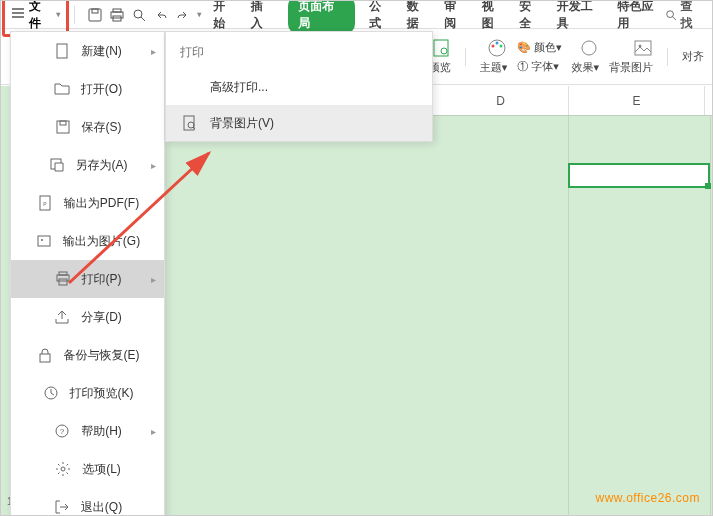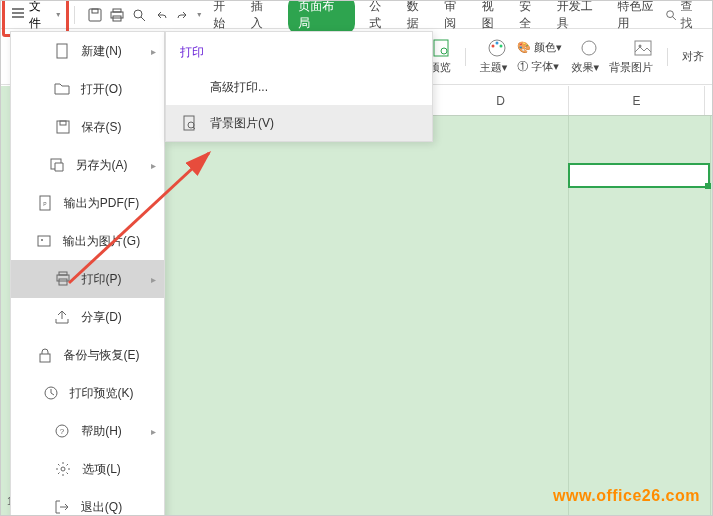--- a/index.html
+++ b/index.html
@@ -1,18 +1,18 @@
 <!DOCTYPE html>
 <html><head>
   <meta charset="utf-8">
   <style>
     * { margin: 0; padding: 0; box-sizing: border-box; font-family: "Microsoft YaHei", sans-serif; }
     body { width: 713px; height: 516px; background: #fff; position: relative; overflow: hidden; border: 1px solid #ccc; }
     
-    .menubar { display: flex; align-items: center; height: 28px; background: #fff; border-bottom: 1px solid #e0e0e0; font-size: 12px; }
+    .menubar { display: flex; align-items: center; height: 28px; background: #fff; border-bottom: 1px solid #e0e0e0; font-size: 12px; font-weight: bold; }
     .file-btn { display: flex; align-items: center; gap: 4px; padding: 2px 6px; border: 3px solid #e74c3c; border-radius: 3px; margin: 1px; }
     .file-btn-inner { display: flex; align-items: center; gap: 4px; }
     .hamburger { display: inline-block; width: 14px; }
     .qat { display: flex; align-items: center; gap: 6px; margin-left: 8px; }
     .qat-icon { width: 16px; height: 16px; display: flex; align-items: center; justify-content: center; color: #555; }
     .sep { width: 1px; height: 18px; background: #ddd; margin: 0 4px; }
     .tabs { display: flex; align-items: center; gap: 14px; margin-left: 12px; }
     .tab { color: #444; cursor: pointer; }
     .tab.active { background: #2ea44f; color: #fff; padding: 2px 10px; border-radius: 10px; }
     .search { margin-left: auto; margin-right: 8px; display: flex; align-items: center; gap: 4px; color: #555; }
@@ -23,21 +23,21 @@
     .ribbon-stack { display: flex; flex-direction: column; gap: 4px; }
     .ribbon-icon { width: 20px; height: 20px; display: flex; align-items: center; justify-content: center; }
     
     .file-menu { position: absolute; left: 9px; top: 30px; width: 155px; background: #fff; border: 1px solid #ddd; box-shadow: 2px 2px 8px rgba(0,0,0,0.12); z-index: 30; }
     .file-menu-item { display: flex; align-items: center; height: 38px; padding: 0 12px; font-size: 12px; color: #333; cursor: pointer; position: relative; justify-content: center; }
     .file-menu-item.selected { background: #d6d6d6; }
     .fm-icon { width: 18px; height: 18px; margin-right: 10px; display: flex; align-items: center; justify-content: center; color: #666; }
     .fm-arrow { position: absolute; right: 8px; color: #999; font-size: 10px; }
     
     .submenu { position: absolute; left: 164px; top: 30px; width: 268px; background: #fff; border: 1px solid #ddd; box-shadow: 2px 2px 8px rgba(0,0,0,0.12); z-index: 30; }
-    .submenu-title { padding: 12px 14px 8px; font-size: 12px; color: #6d28d9; }
+    .submenu-title { padding: 12px 14px 8px; font-size: 12px; color: #737373; }
     .submenu-item { display: flex; align-items: center; height: 36px; padding: 0 14px; font-size: 12px; color: #333; cursor: pointer; }
     .submenu-item.hovered { background: #ececec; }
     .sm-icon { width: 18px; height: 18px; margin-right: 12px; display: flex; align-items: center; justify-content: center; color: #666; }
     
     .sheet-area { position: absolute; left: 0; top: 85px; right: 0; bottom: 0; background: #d4ebd4; }
     .row-num { position: absolute; left: 6px; bottom: 8px; font-size: 10px; color: #666; }
     .col-headers { display: flex; position: absolute; left: 432px; top: 0; right: 0; height: 30px; background: #fff; border-bottom: 1px solid #c0d0c0; }
     .col-header { flex: 0 0 136px; text-align: center; line-height: 30px; font-size: 12px; color: #555; border-right: 1px solid #e0e0e0; background: #fff; }
     .cells { position: absolute; left: 432px; top: 30px; right: 0; bottom: 0; }
     .cell-col { position: absolute; top: 0; bottom: 0; border-right: 1px solid #c0d8c0; }
@@ -46,21 +46,21 @@
     .selected-cell { position: absolute; left: 135px; top: 47px; width: 142px; height: 25px; border: 2px solid #2ea44f; background: #fff; }
     .sel-handle { position: absolute; right: -3px; bottom: -3px; width: 6px; height: 6px; background: #2ea44f; }
     
     .arrow-annotation { position: absolute; left: 63px; top: 147px; z-index: 40; pointer-events: none; }
     
     .watermark { position: absolute; right: 12px; bottom: 10px; z-index: 50; text-align: left; }
     .wm-line1 { font-size: 22px; font-weight: bold; }
     .wm-o { color: #ff8c00; } .wm-f1 { color: #d93025; } .wm-f2 { color: #fbbc05; }
     .wm-i { color: #34a853; } .wm-c { color: #ff8c00; } .wm-e { color: #4285f4; }
     .wm-rest { color: #444; }
-    .wm-line2 { font-size: 16px; color: #ff8c00; font-weight: bold; letter-spacing: 0.5px; margin-top: 21px; }
+    .wm-line2 { font-size: 12px; color: #ff8c00; font-weight: normal; letter-spacing: 0.5px; margin-top: 21px; }
     .wm-logo { display: inline-block; width: 22px; height: 22px; background: #ff8c00; border-radius: 3px; margin-right: 4px; vertical-align: middle; position: relative; }
     
     .rowline { position: absolute; left: 432px; right: 0; height: 1px; background: #c0d8c0; }
   </style>
 </head>
 <body>
 
 <div class="menubar">
   <div class="file-btn">
     <div class="file-btn-inner">

